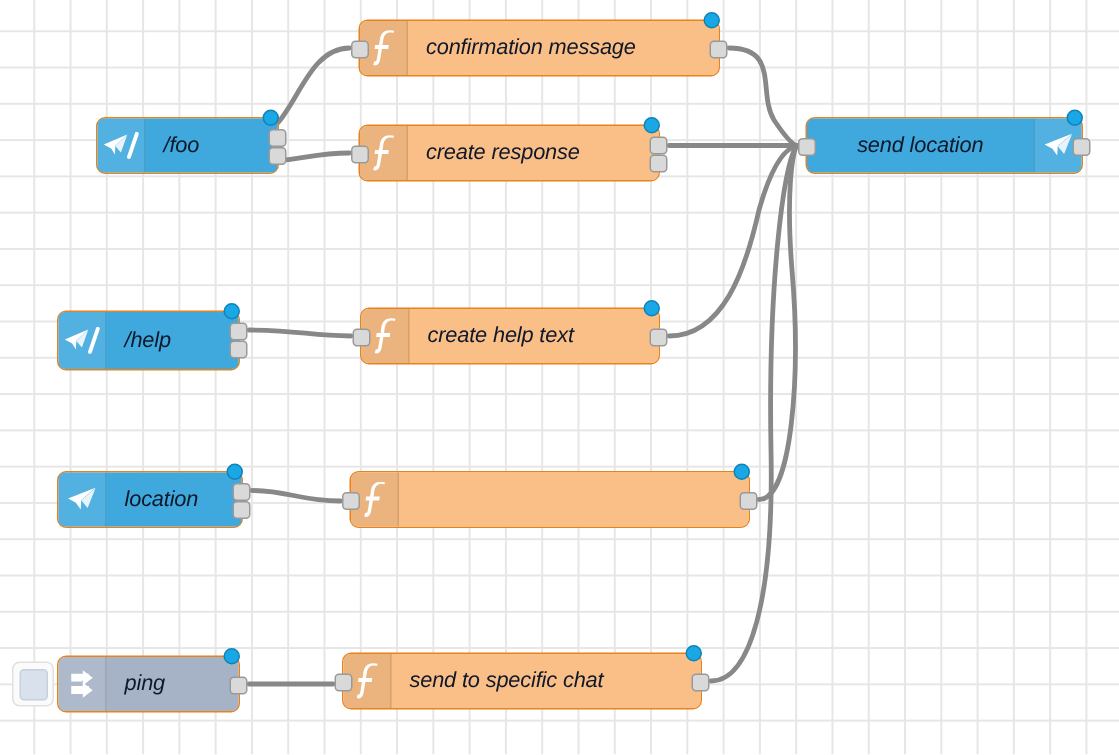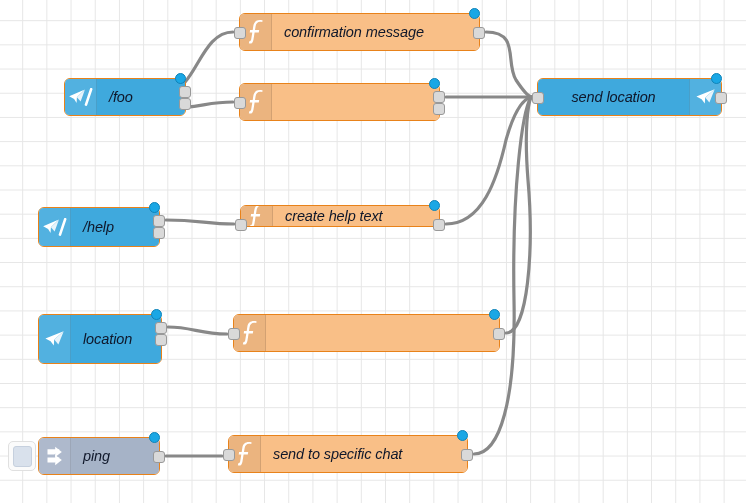--- a/index.html
+++ b/index.html
@@ -134,20 +134,21 @@
         <div class="port out" style="top: 19.3333px;"></div>
         <div class="dot" style="background: rgb(26, 167, 229);"></div>
       </div>
       <div class="node n-function" style="left: 239px; top: 83px; width: 201px; height: 38px;">
         <div class="body">
           <div class="ico">
   <svg class="glyph" width="18" height="24" viewBox="0 0 18 24">
     <path d="M13.6 2.0 C10.0 1.0 7.6 2.4 7.0 6.2 L6.4 10.0 L10.6 10.0 L10.2 12.6 L6.0 12.6 L4.9 19.4 C4.3 23.0 2.6 24.2 0.2 23.3 L0.9 20.9 C1.9 21.2 2.4 20.7 2.6 19.3 L3.7 12.6 L1.1 12.6 L1.5 10.0 L4.1 10.0 L4.7 5.9 C5.4 1.2 9.0 -0.8 14.1 0.5 Z" fill="#ffffff" transform="translate(1.6,0)"></path>
   </svg>
 </div>
+          <div class="label">create response</div>
         </div>
         <div class="port in" style="top: 13px;"></div>
         <div class="port out" style="top: 6.66667px;"></div>
         <div class="port out" style="top: 19.3333px;"></div>
         <div class="dot" style="background: rgb(26, 167, 229);"></div>
       </div>
       <div class="node n-telegram" style="left: 537px; top: 78px; width: 185px; height: 38px;">
         <div class="body">
           <div class="label center">send location</div>
           <div class="ico right">
@@ -169,34 +170,34 @@
     <path d="M8.9 9.3 L16.9 1.7 L12.6 13.6 Z" fill="#e8f4fb"></path>
     <path d="M23.2 1.2 L18.0 16.6" stroke="#ffffff" stroke-width="2.6" stroke-linecap="round" fill="none"></path>
   </svg>
 </div>
           <div class="label">/help</div>
         </div>
         <div class="port out" style="top: 6.66667px;"></div>
         <div class="port out" style="top: 19.3333px;"></div>
         <div class="dot" style="background: rgb(26, 167, 229);"></div>
       </div>
-      <div class="node n-function" style="left: 240px; top: 205px; width: 200px; height: 22px;">
+      <div class="node n-function" style="left: 240px; top: 205px; width: 200px; height: 38px;">
         <div class="body">
           <div class="ico">
   <svg class="glyph" width="18" height="24" viewBox="0 0 18 24">
     <path d="M13.6 2.0 C10.0 1.0 7.6 2.4 7.0 6.2 L6.4 10.0 L10.6 10.0 L10.2 12.6 L6.0 12.6 L4.9 19.4 C4.3 23.0 2.6 24.2 0.2 23.3 L0.9 20.9 C1.9 21.2 2.4 20.7 2.6 19.3 L3.7 12.6 L1.1 12.6 L1.5 10.0 L4.1 10.0 L4.7 5.9 C5.4 1.2 9.0 -0.8 14.1 0.5 Z" fill="#ffffff" transform="translate(1.6,0)"></path>
   </svg>
 </div>
           <div class="label">create help text</div>
         </div>
         <div class="port in" style="top: 13px;"></div>
         <div class="port out" style="top: 13px;"></div>
         <div class="dot" style="background: rgb(26, 167, 229);"></div>
       </div>
-      <div class="node n-telegram" style="left: 38px; top: 314px; width: 124px; height: 50px;">
+      <div class="node n-telegram" style="left: 38px; top: 314px; width: 124px; height: 38px;">
         <div class="body">
           <div class="ico">
   <svg class="glyph" width="22" height="18" viewBox="0 0 22 18">
     <path d="M1.4 8.4 L19.6 1.2 L10.2 9.4 L9.8 15.6 L6.6 11.2 Z" fill="#ffffff"></path>
     <path d="M10.2 9.5 L19.7 1.3 L14.4 14.6 Z" fill="#e8f4fb"></path>
   </svg>
 </div>
           <div class="label">location</div>
         </div>
         <div class="port out" style="top: 6.66667px;"></div>

